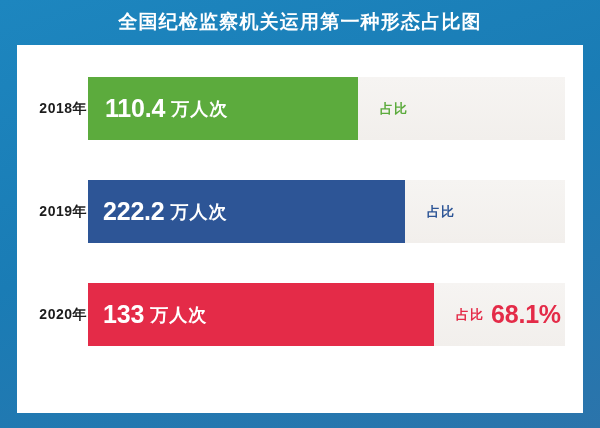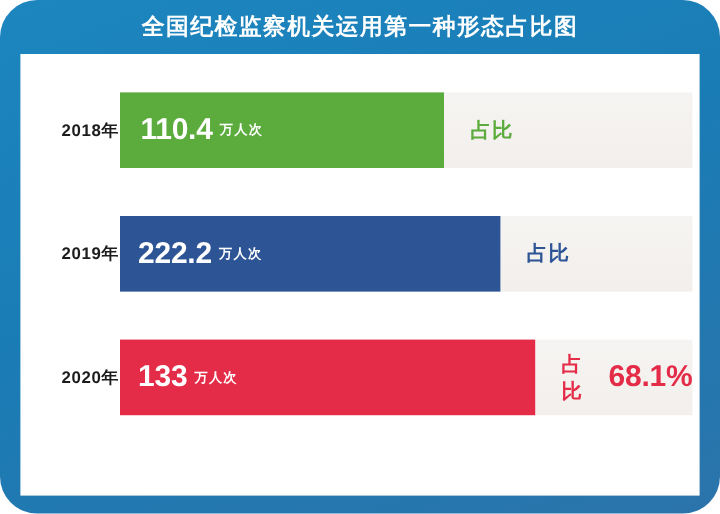--- a/index.html
+++ b/index.html
@@ -14,21 +14,20 @@
     background: #ffffff;
   }
 
   
   .frame {
     position: relative;
     width: 600px;
     height: 428px;
     box-sizing: border-box;
     background: linear-gradient(160deg, #1d86bf 0%, #1a7cb5 45%, #2b74ab 100%);
-    border-radius: 31px;
   }
 
   
   .title-bar {
     position: absolute;
     left: 0;
     top: 0;
     width: 600px;
     height: 44px;
     display: flex;
@@ -51,21 +50,21 @@
     top: 45px;
     width: 566px;
     height: 368px;
     background: #ffffff;
     box-sizing: border-box;
   }
 
   
   .plot {
     position: absolute;
-    left: 12px;
+    left: 0;
     top: 0;
     width: 566px;
     height: 320px;
   }
 
   .row {
     position: absolute;
     left: 0;
     height: 63px;
     width: 566px;
@@ -116,37 +115,37 @@
   .bar-value {
     color: #ffffff;
     font-size: 25px;
     font-weight: bold;
     line-height: 1;
     letter-spacing: -0.2px;
     font-family: "Liberation Sans", "DejaVu Sans", sans-serif;
   }
   .bar-unit {
     color: #ffffff;
-    font-size: 11px;
+    font-size: 18px;
     font-weight: bold;
     margin-left: 6px;
     letter-spacing: 1px;
     font-family: Liberation Serif, serif;
   }
 
   .pct-wrap {
     position: absolute;
     top: 0;
     height: 63px;
     display: flex;
     align-items: center;
     padding-left: 22px;
   }
   .pct-label {
-    font-size: 17px;
+    font-size: 13px;
     font-weight: bold;
     letter-spacing: 1px;
     font-family: Liberation Mono, monospace;
   }
   .pct-value {
     font-size: 25px;
     font-weight: bold;
     margin-left: 7px;
     line-height: 1;
     letter-spacing: -0.2px;

